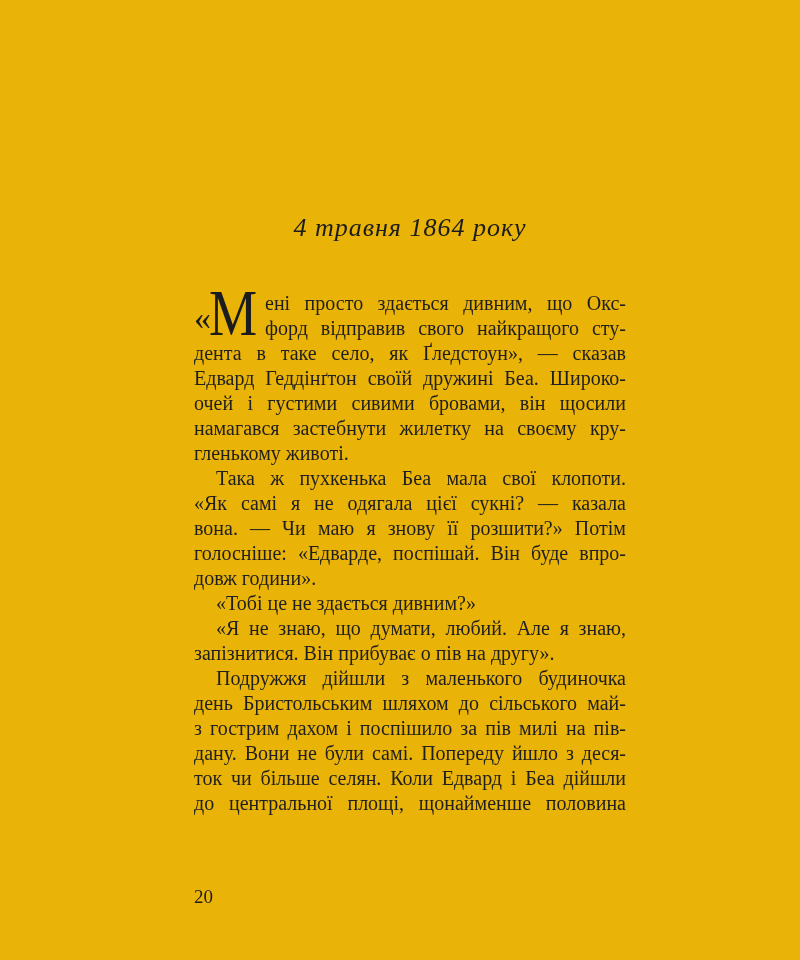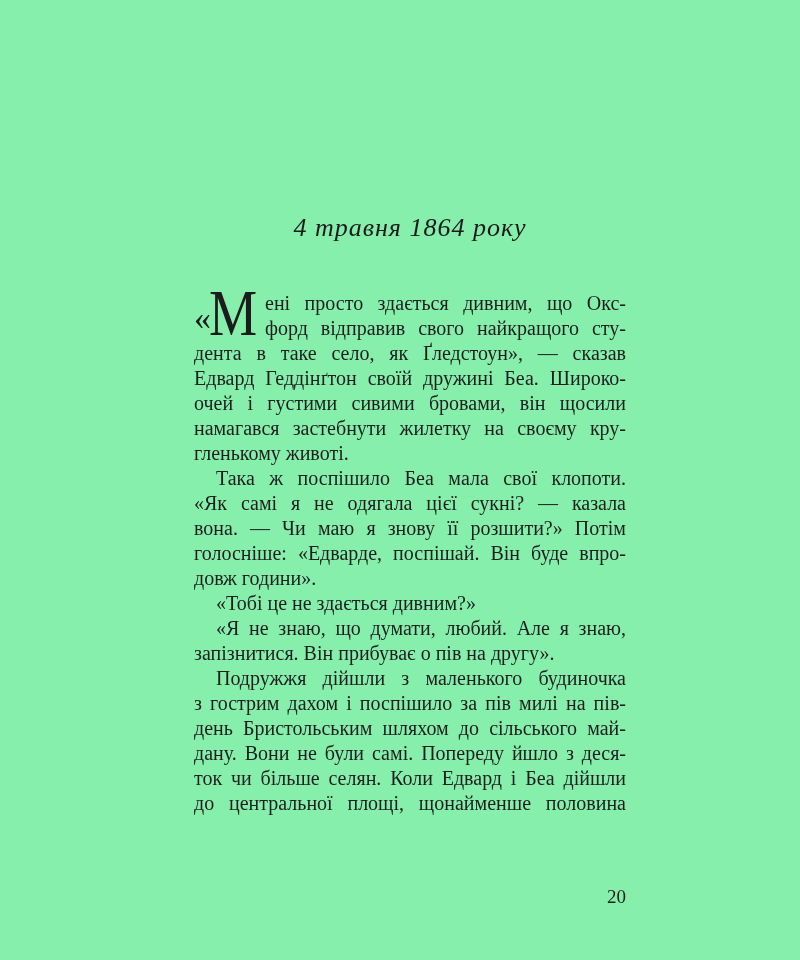--- a/index.html
+++ b/index.html
@@ -11,21 +11,21 @@
     width: 800px;
     height: 960px;
     position: relative;
     overflow: hidden;
     font-family: "Liberation Serif", "DejaVu Serif", serif;
     color: #1f1f1f;
   }
   .book-page {
     position: absolute;
     inset: 0;
-    background: #86efac;
+    background: #eab308;
   }
   .chapter-heading {
     position: absolute;
     top: 211px;
     left: 194px;
     width: 432px;
     text-align: center;
     font-style: italic;
     font-size: 26px;
     line-height: 34px;
@@ -76,21 +76,21 @@
     line-height: 66px;
     color: #1c1c1c;
     transform: scaleX(0.82);
     transform-origin: left top;
   }
   .page-number {
     position: absolute;
     top: 884px;
     left: 194px;
     width: 432px;
-    text-align: right;
+    text-align: left;
     font-size: 19px;
     line-height: 25px;
     color: #1f1f1f;
   }
 </style>
 </head>
 <body>
 
 <div class="book-page">
 
@@ -107,40 +107,40 @@
       <div class="line">ені просто здається дивним, що Окс-</div>
       <div class="line">форд відправив свого найкращого сту-</div>
       <div class="line">дента в таке село, як Ґледстоун», — сказав</div>
       <div class="line">Едвард Геддінґтон своїй дружині Беа. Широко-</div>
       <div class="line">очей і густими сивими бровами, він щосили</div>
       <div class="line">намагався застебнути жилетку на своєму кру-</div>
       <div class="line end">гленькому животі.</div>
     </div>
 
     <div class="para">
-      <div class="line ind">Така ж поспішило Беа мала свої клопоти.</div>
+      <div class="line ind">Така ж пухкенька Беа мала свої клопоти.</div>
       <div class="line">«Як самі я не одягала цієї сукні? — казала</div>
       <div class="line">вона. — Чи маю я знову її розшити?» Потім</div>
       <div class="line">голосніше: «Едварде, поспішай. Він буде впро-</div>
       <div class="line end">довж години».</div>
     </div>
 
     <div class="para">
       <div class="line ind end">«Тобі це не здається дивним?»</div>
     </div>
 
     <div class="para">
       <div class="line ind">«Я не знаю, що думати, любий. Але я знаю,</div>
       <div class="line end">запізнитися. Він прибуває о пів на другу».</div>
     </div>
 
     <div class="para">
       <div class="line ind">Подружжя дійшли з маленького будиночка</div>
+      <div class="line">день Бристольським шляхом до сільського май-</div>
       <div class="line">з гострим дахом і поспішило за пів милі на пів-</div>
-      <div class="line">день Бристольським шляхом до сільського май-</div>
       <div class="line">дану. Вони не були самі. Попереду йшло з деся-</div>
       <div class="line">ток чи більше селян. Коли Едвард і Беа дійшли</div>
       <div class="line">до центральної площі, щонайменше половина</div>
     </div>
 
   </div>
 
   <div class="page-number">20</div>
 
 </div>

